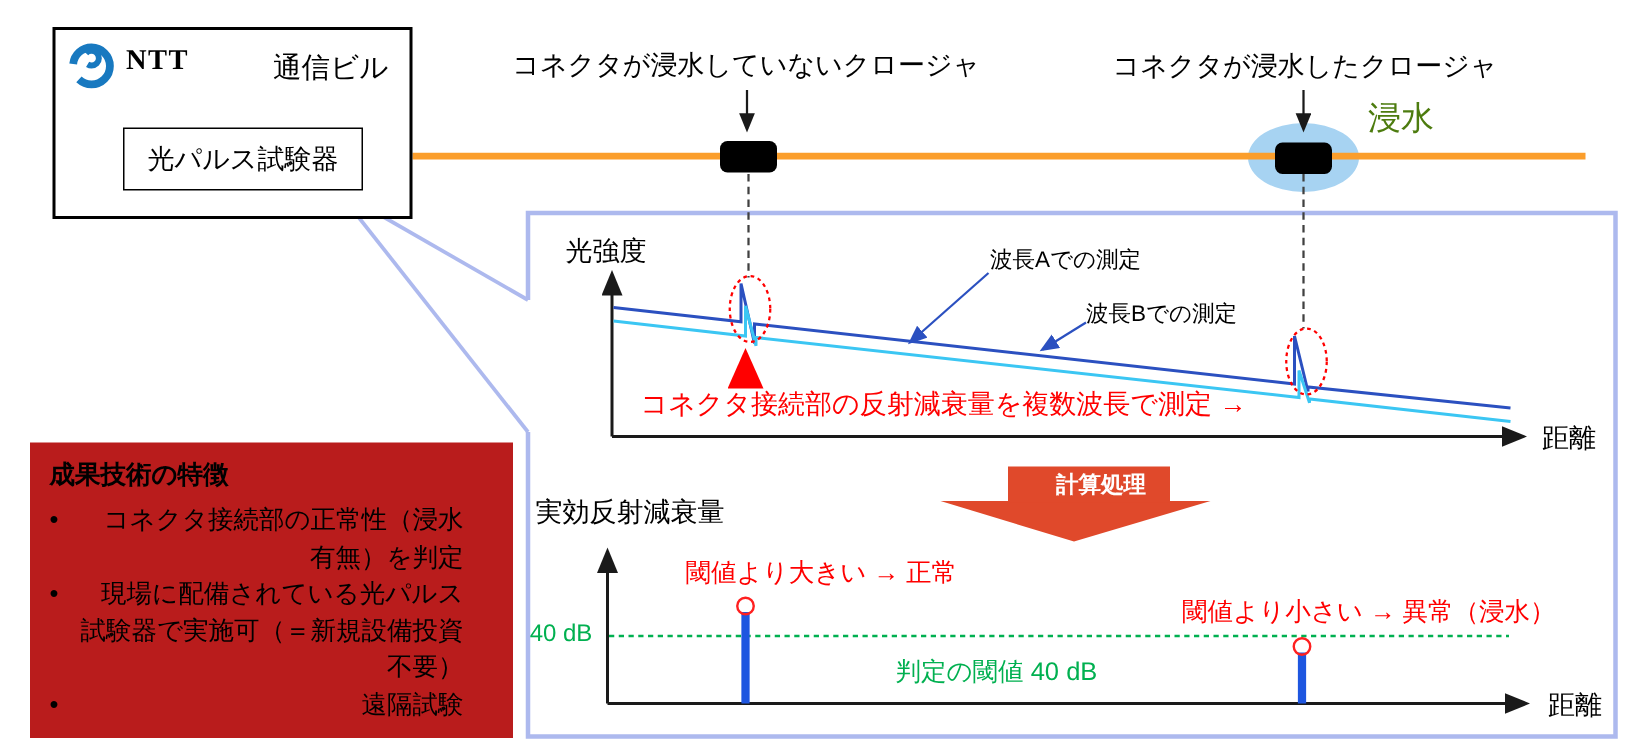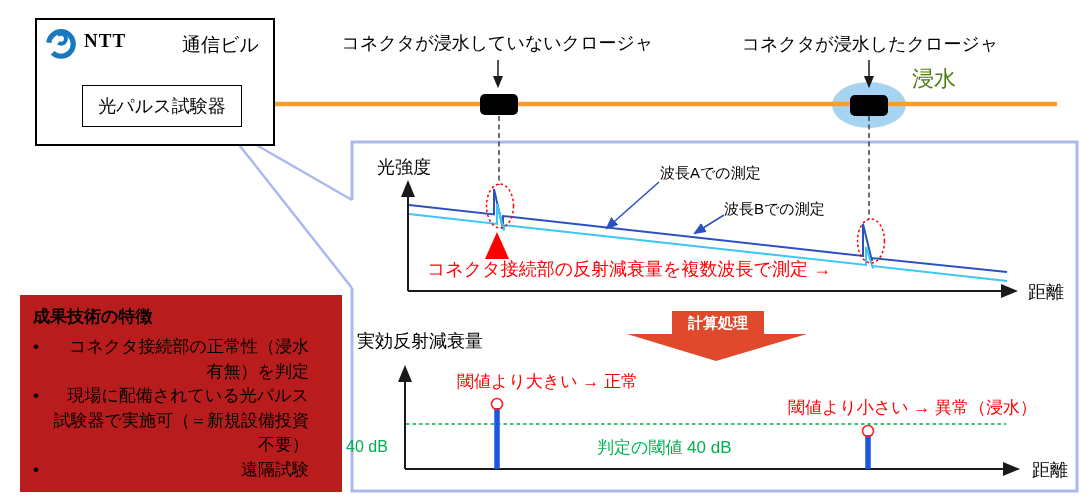--- a/index.html
+++ b/index.html
@@ -18,21 +18,21 @@
           display:flex;align-items:center;justify-content:center;font-size:18px;}
   
   .closure-lbl{font-size:18px;text-align:center;}
   .flood-lbl{left:912px;top:64px;font-size:22px;color:#4d7c0f;}
   .axis-lbl{font-size:18px;}
   .small-lbl{font-size:15px;}
   .red-note{color:#ff0000;}
   .green-note{color:#00b050;}
   .calc-lbl{left:672px;top:311px;width:92px;height:24px;background:#e0492b;
             color:#fff;font-weight:bold;font-size:15px;display:flex;
-            align-items:center;justify-content:center;}
+            align-items:center;justify-content:center;padding-left:16px;}
   
   .features{position:absolute;left:20px;top:295px;width:322px;height:197px;
             background:#b91c1c;box-sizing:border-box;padding:10px 12px 8px 13px;}
   .features h3{margin:0 0 7px 0;font-size:17px;font-weight:bold;}
   .features ul{margin:0;padding:0;list-style:none;}
   .features li{display:flex;font-size:17px;line-height:24.5px;}
   .features li .bullet{width:20px;flex:none;}
   .features li .itxt{width:256px;white-space:normal;text-align:right;}
 </style>
 </head>
@@ -111,21 +111,21 @@
 <div class="abs axis-lbl" style="left:377px;top:155px;">光強度</div>
 <div class="abs axis-lbl" style="left:1028px;top:280px;">距離</div>
 <div class="abs small-lbl" style="left:660px;top:164px;">波長Aでの測定</div>
 <div class="abs small-lbl" style="left:724px;top:200px;">波長Bでの測定</div>
 <div class="abs red-note" style="left:427px;top:257px;font-size:18px;">コネクタ接続部の反射減衰量を複数波長で測定 →</div>
 
 <div class="abs calc-lbl">計算処理</div>
 
 <div class="abs axis-lbl" style="left:357px;top:329px;">実効反射減衰量</div>
 <div class="abs axis-lbl" style="left:1032px;top:458px;">距離</div>
-<div class="abs green-note" style="left:346px;top:414px;width:56px;text-align:left;font-size:16px;margin-top:24px;">40 dB</div>
+<div class="abs green-note" style="left:346px;top:414px;width:56px;text-align:center;font-size:16px;">40 dB</div>
 <div class="abs red-note" style="left:457px;top:370px;font-size:17px;">閾値より大きい → 正常</div>
 <div class="abs red-note" style="left:788px;top:396px;font-size:17px;">閾値より小さい → 異常（浸水）</div>
 <div class="abs green-note" style="left:597px;top:436px;font-size:17px;">判定の閾値 40 dB</div>
 
 <div class="features">
   <h3>成果技術の特徴</h3>
   <ul>
     <li>
       <span class="bullet">•</span>
       <span class="itxt">コネクタ接続部の正常性（浸水有無）を判定</span>

